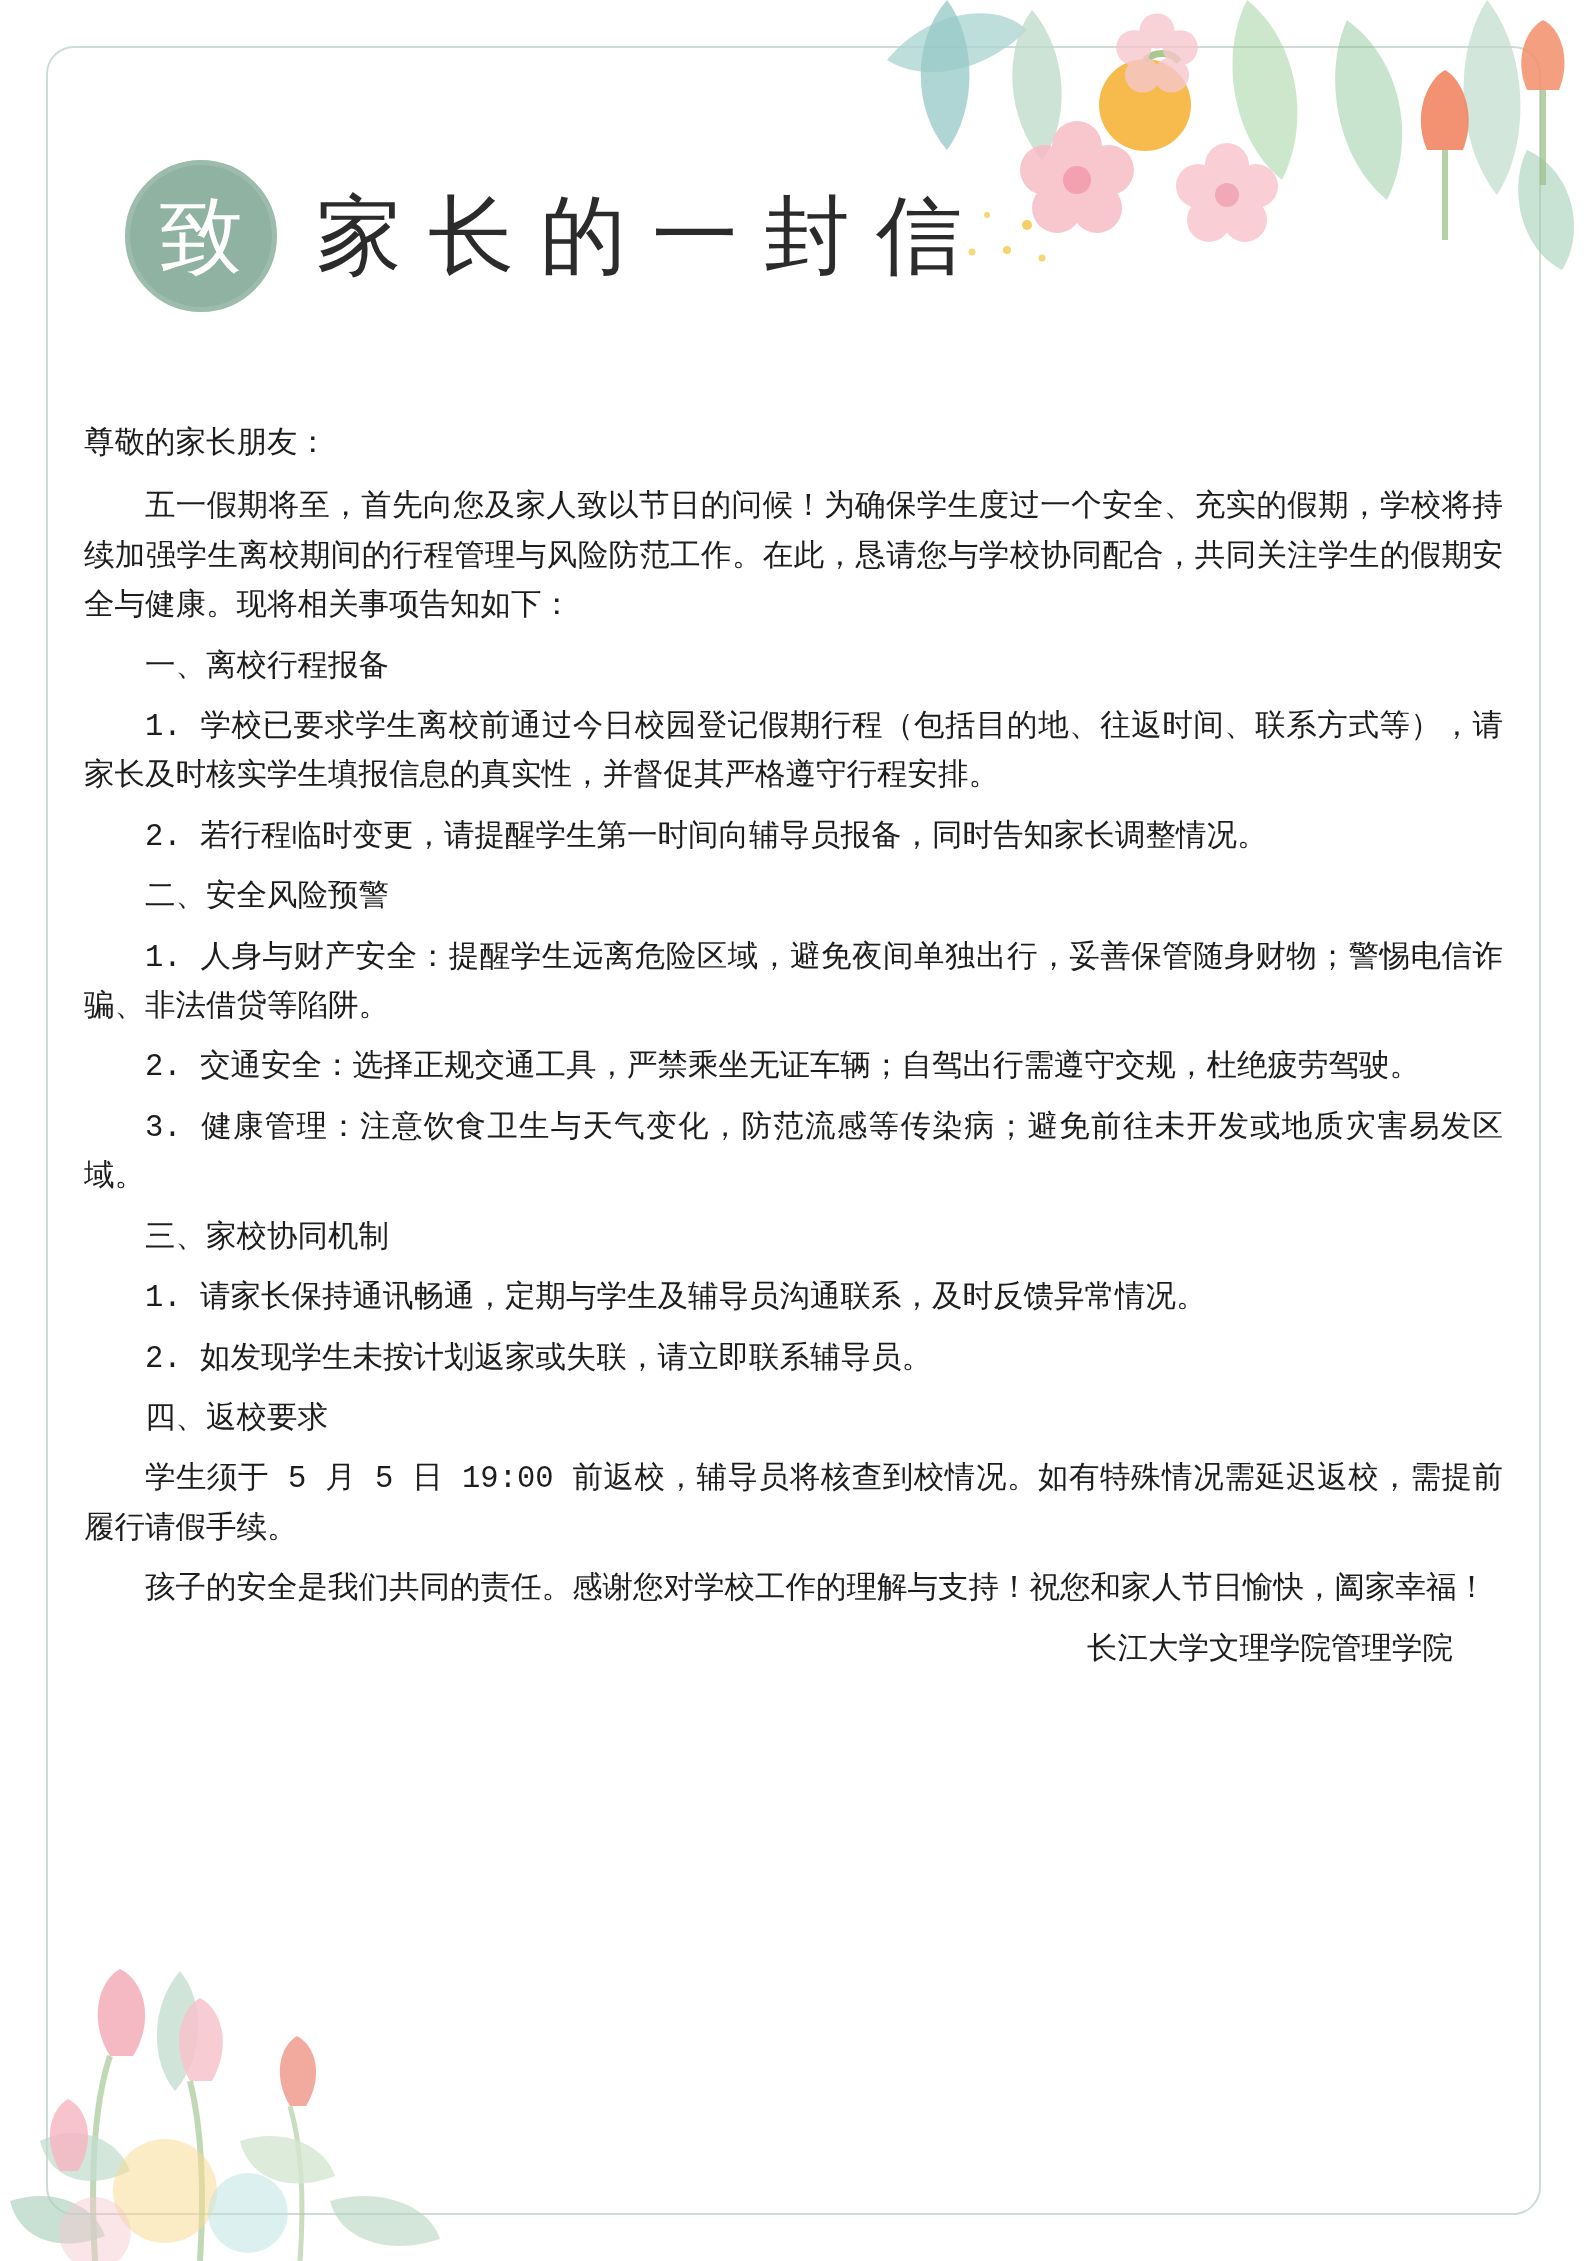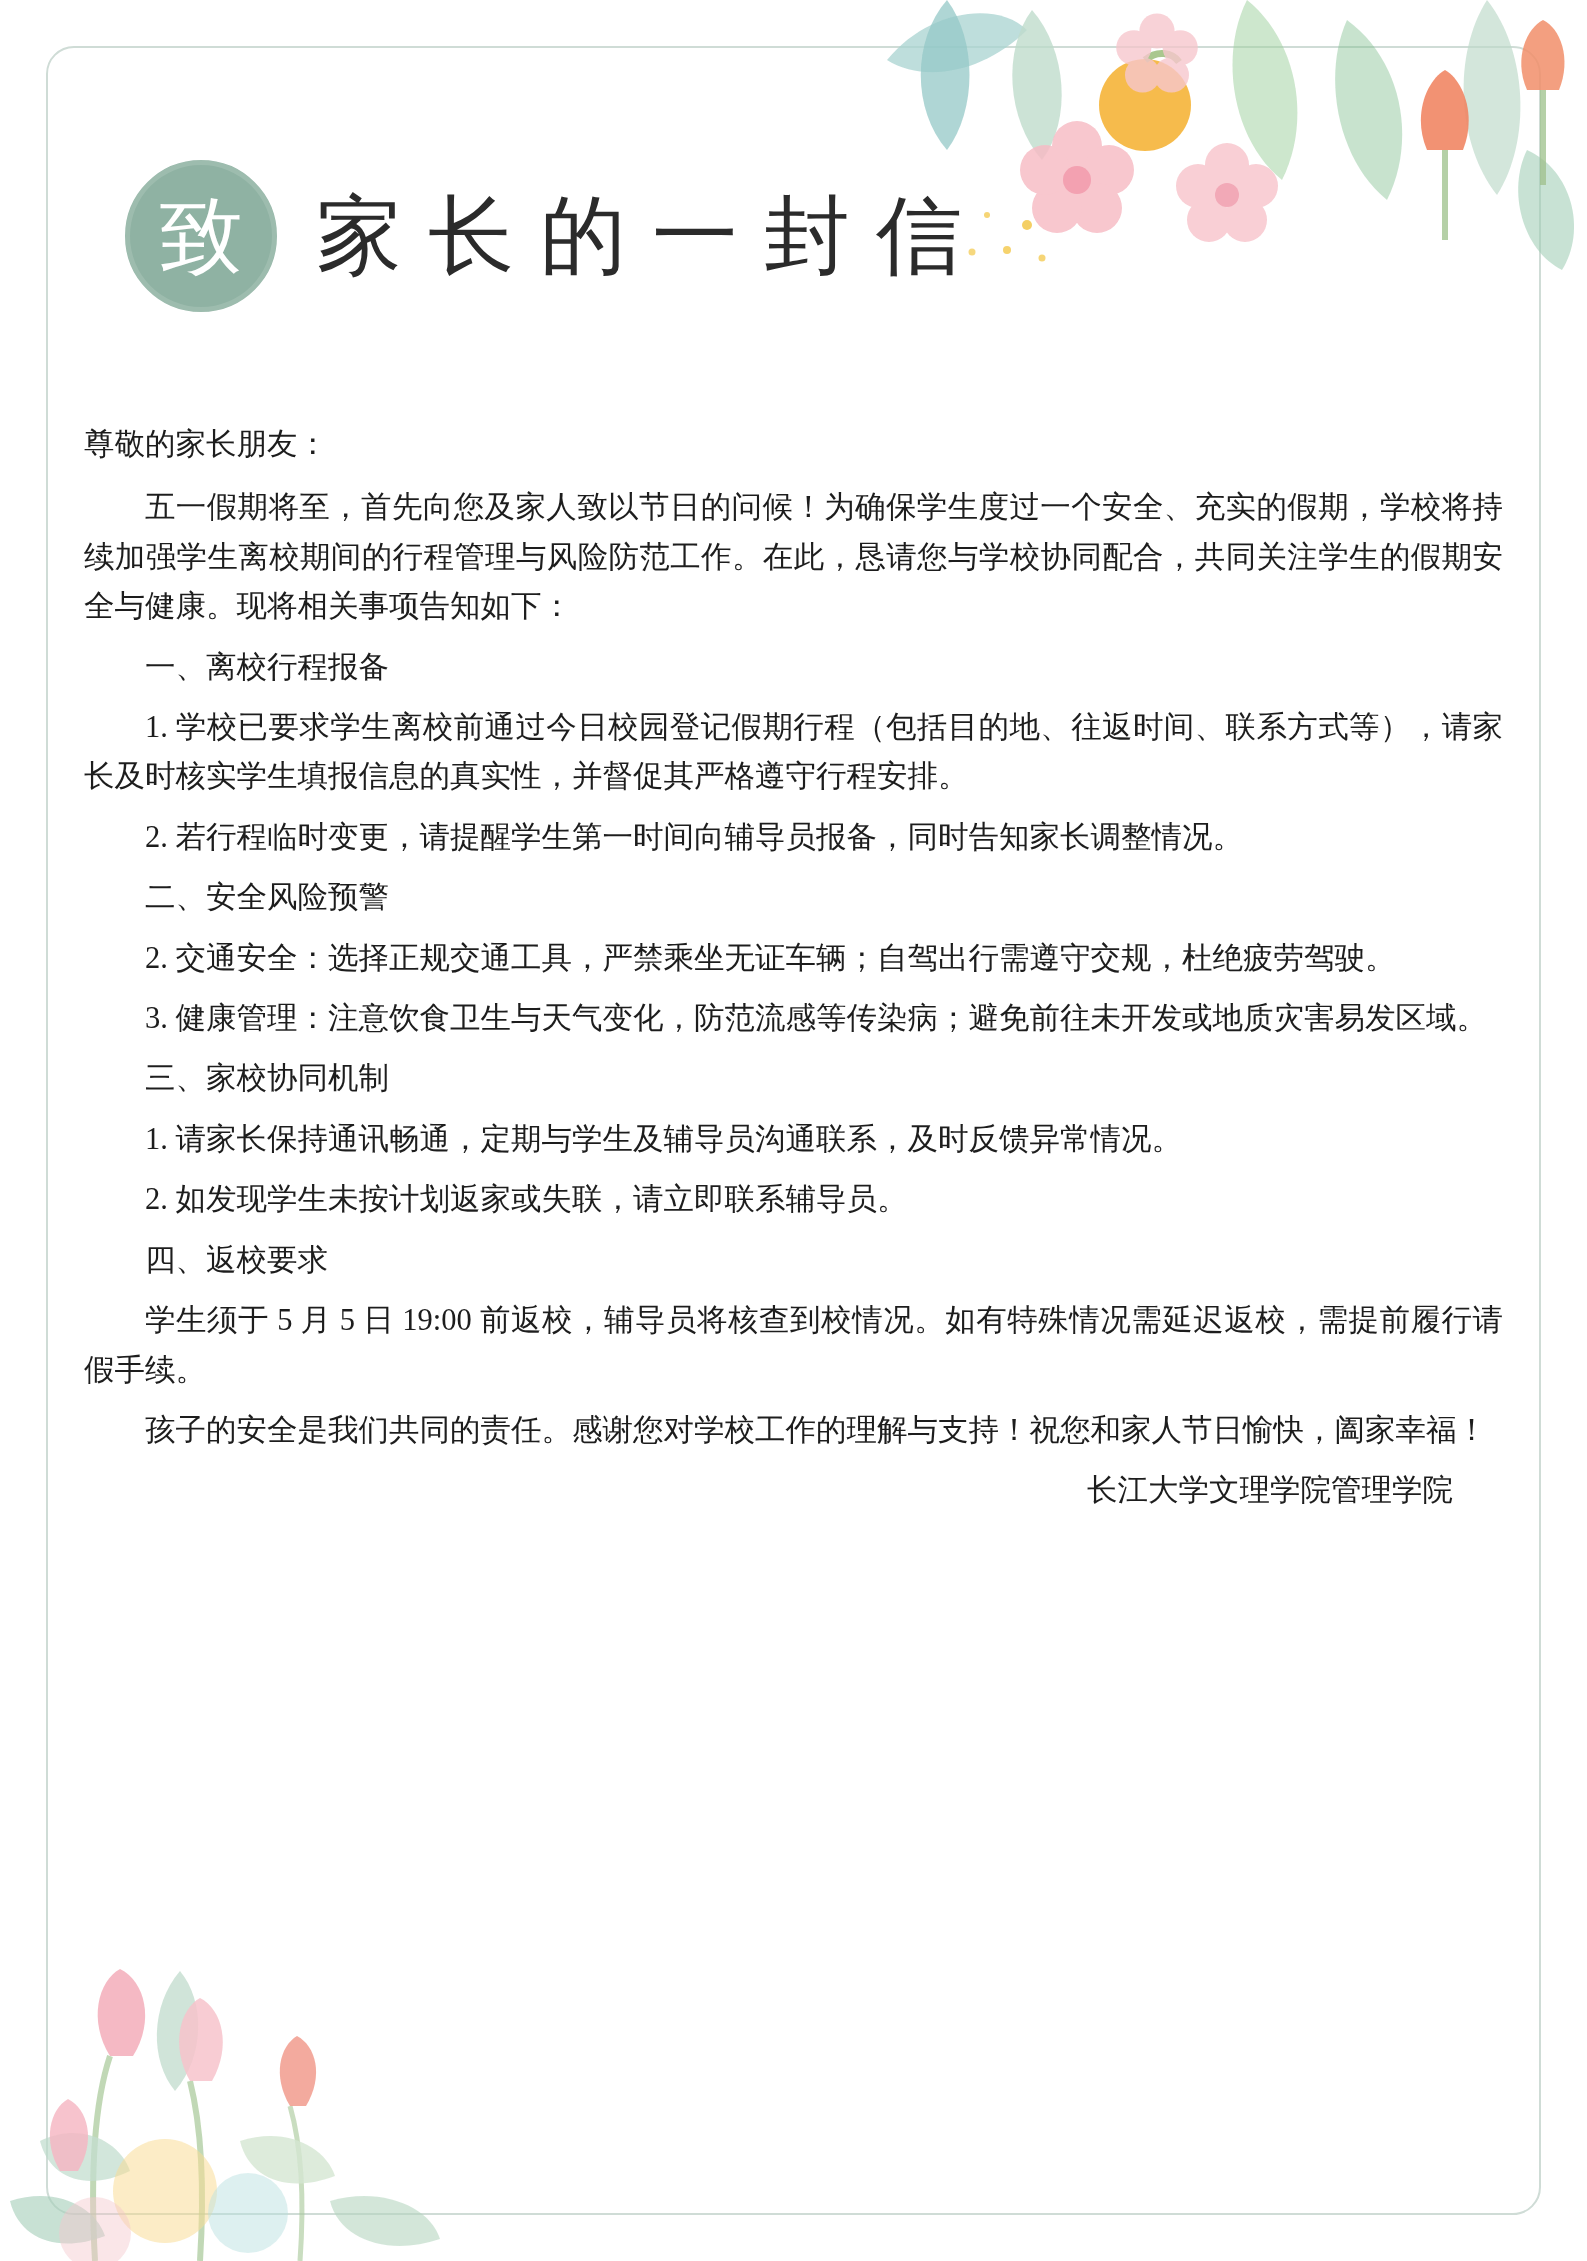--- a/index.html
+++ b/index.html
@@ -86,21 +86,21 @@
 
   
   .content {
     position: absolute;
     left: 84px;
     right: 84px;
     top: 420px;
     font-size: 30.5px;
     line-height: 1.62;
     color: #1d1d1d;
-    font-family: Liberation Serif, serif;
+    font-family: Liberation Mono, monospace;
   }
   .para {
     margin: 0 0 11px 0;
     text-align: justify;
     text-justify: inter-ideograph;
   }
   .indent {
     text-indent: 2em;
   }
   .salutation {
@@ -206,20 +206,21 @@
   </div>
 
   <div class="content">
     <p class="para salutation">尊敬的家长朋友：</p>
 
     <p class="para indent">五一假期将至，首先向您及家人致以节日的问候！为确保学生度过一个安全、充实的假期，学校将持续加强学生离校期间的行程管理与风险防范工作。在此，恳请您与学校协同配合，共同关注学生的假期安全与健康。现将相关事项告知如下：</p>
     <p class="para indent">一、离校行程报备</p>
     <p class="para indent">1. 学校已要求学生离校前通过今日校园登记假期行程（包括目的地、往返时间、联系方式等），请家长及时核实学生填报信息的真实性，并督促其严格遵守行程安排。</p>
     <p class="para indent">2. 若行程临时变更，请提醒学生第一时间向辅导员报备，同时告知家长调整情况。</p>
     <p class="para indent">二、安全风险预警</p>
+    <p class="para indent">1. 人身与财产安全：提醒学生远离危险区域，避免夜间单独出行，妥善保管随身财物；警惕电信诈骗、非法借贷等陷阱。</p>
     <p class="para indent">2. 交通安全：选择正规交通工具，严禁乘坐无证车辆；自驾出行需遵守交规，杜绝疲劳驾驶。</p>
     <p class="para indent">3. 健康管理：注意饮食卫生与天气变化，防范流感等传染病；避免前往未开发或地质灾害易发区域。</p>
     <p class="para indent">三、家校协同机制</p>
     <p class="para indent">1. 请家长保持通讯畅通，定期与学生及辅导员沟通联系，及时反馈异常情况。</p>
     <p class="para indent">2. 如发现学生未按计划返家或失联，请立即联系辅导员。</p>
     <p class="para indent">四、返校要求</p>
     <p class="para indent">学生须于 5 月 5 日 19:00 前返校，辅导员将核查到校情况。如有特殊情况需延迟返校，需提前履行请假手续。</p>
     <p class="para indent">孩子的安全是我们共同的责任。感谢您对学校工作的理解与支持！祝您和家人节日愉快，阖家幸福！</p>
 
     <div class="sign-block">

